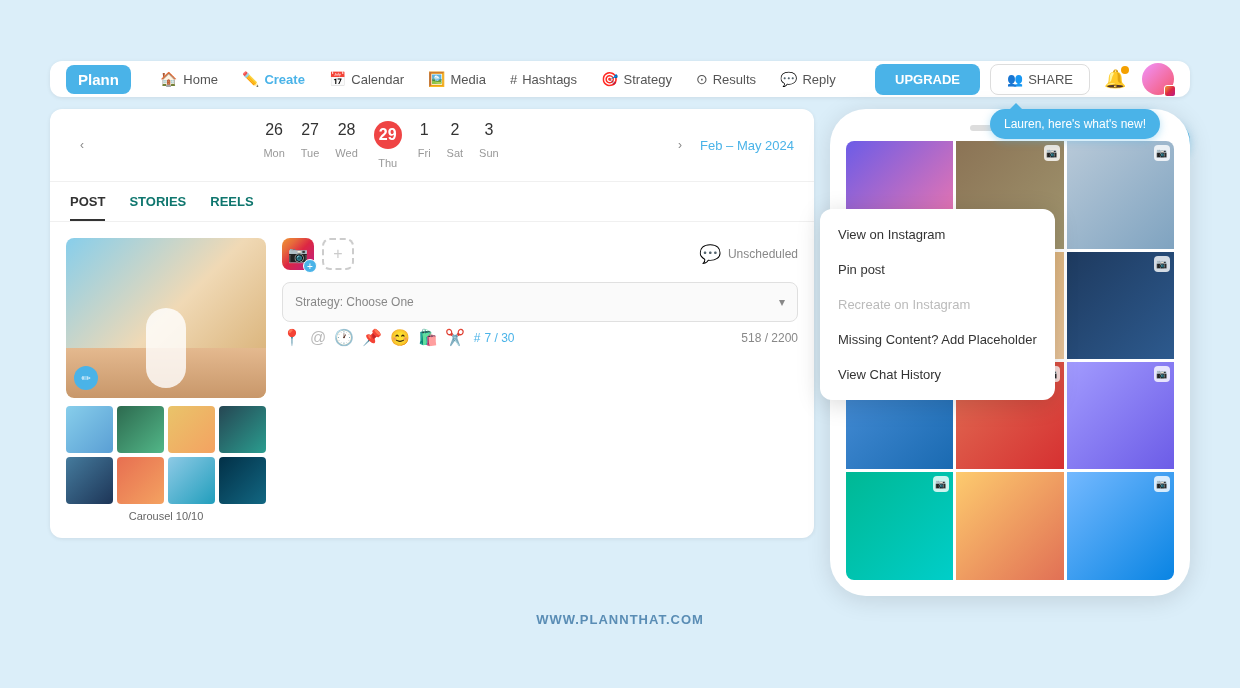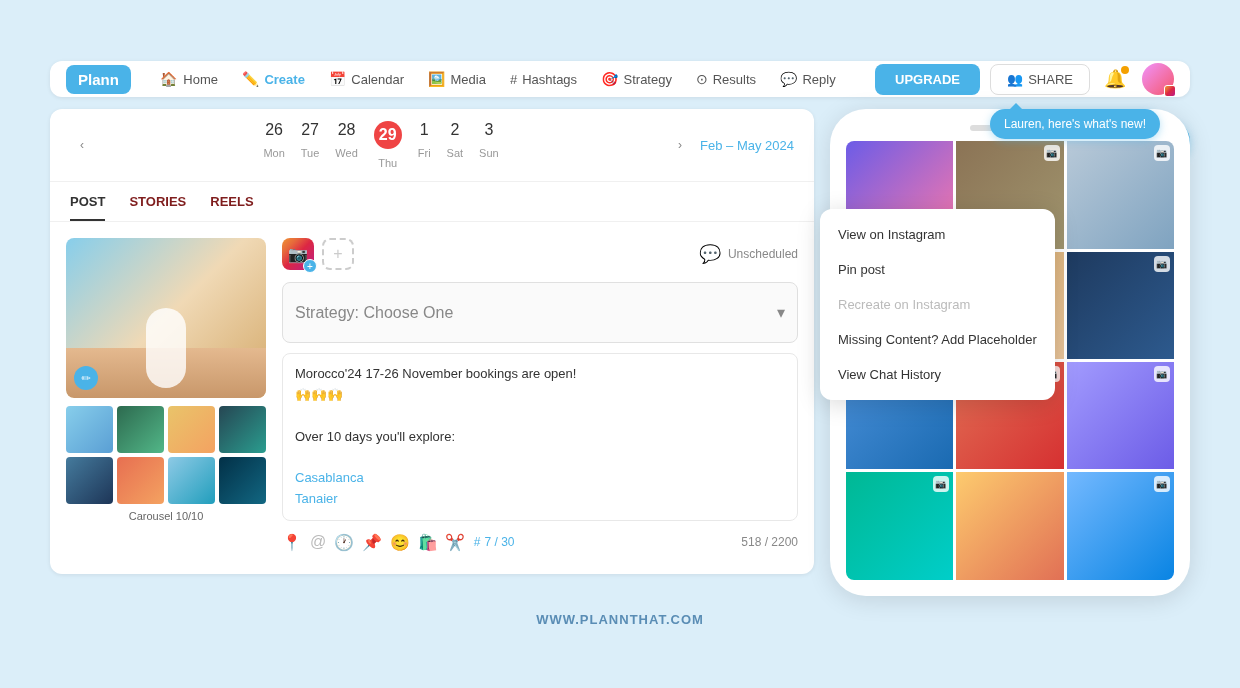--- a/index.html
+++ b/index.html
@@ -226,21 +226,21 @@
     
     .post-tabs {
       display: flex;
       gap: 24px;
       padding: 12px 20px 0;
       border-bottom: 1px solid #f0f0f0;
     }
     .post-tab {
       font-size: 13px;
       font-weight: 600;
-      color: #7f1d1d;
+      color: #0f766e;
       cursor: pointer;
       padding-bottom: 10px;
       border-bottom: 2px solid transparent;
     }
     .post-tab.active {
       color: #333;
       border-bottom-color: #333;
     }
 
     
@@ -383,29 +383,28 @@
       color: #888;
     }
     .chat-icon {
       font-size: 18px;
       color: #bbb;
     }
     .strategy-dropdown {
       width: 100%;
       border: 1px solid #e0e0e0;
       border-radius: 8px;
-      padding: 20px 12px;
-      font-size: 16px;
+      padding: 12px 12px;
+      font-size: 12px;
       color: #888;
       background: #fafafa;
       display: flex;
       justify-content: space-between;
       align-items: center;
       cursor: pointer;
-      margin-bottom: 10px;
     }
     .caption-text-content {
       font-size: 13px;
       color: #4ab3e8;
       line-height: 1.6;
     }
     .caption-text-content .black { color: #333; }
     .caption-toolbar {
       display: flex;
       align-items: center;
@@ -694,29 +693,20 @@
               <span class="chat-icon">💬</span>
               <span>Unscheduled</span>
             </div>
           </div>
 
           <div class="strategy-dropdown">
             <span>Strategy: Choose One</span>
             <span>▾</span>
           </div>
 
-          <div class="caption-box">
-            <div class="caption-text-content">
-              <span class="black">Morocco'24 17-26 November bookings are open!</span><br>
-              🙌🙌🙌<br><br>
-              <span class="black">Over 10 days you'll explore:</span><br><br>
-              Casablanca<br>
-              Tanaier
-            </div>
-          </div>
 
           <div class="caption-toolbar">
             <span class="toolbar-icon">📍</span>
             <span class="toolbar-icon">@</span>
             <span class="toolbar-icon">🕐</span>
             <span class="toolbar-icon">📌</span>
             <span class="toolbar-icon">😊</span>
             <span class="toolbar-icon">🛍️</span>
             <span class="toolbar-icon">✂️</span>
             <div class="hashtag-count">

